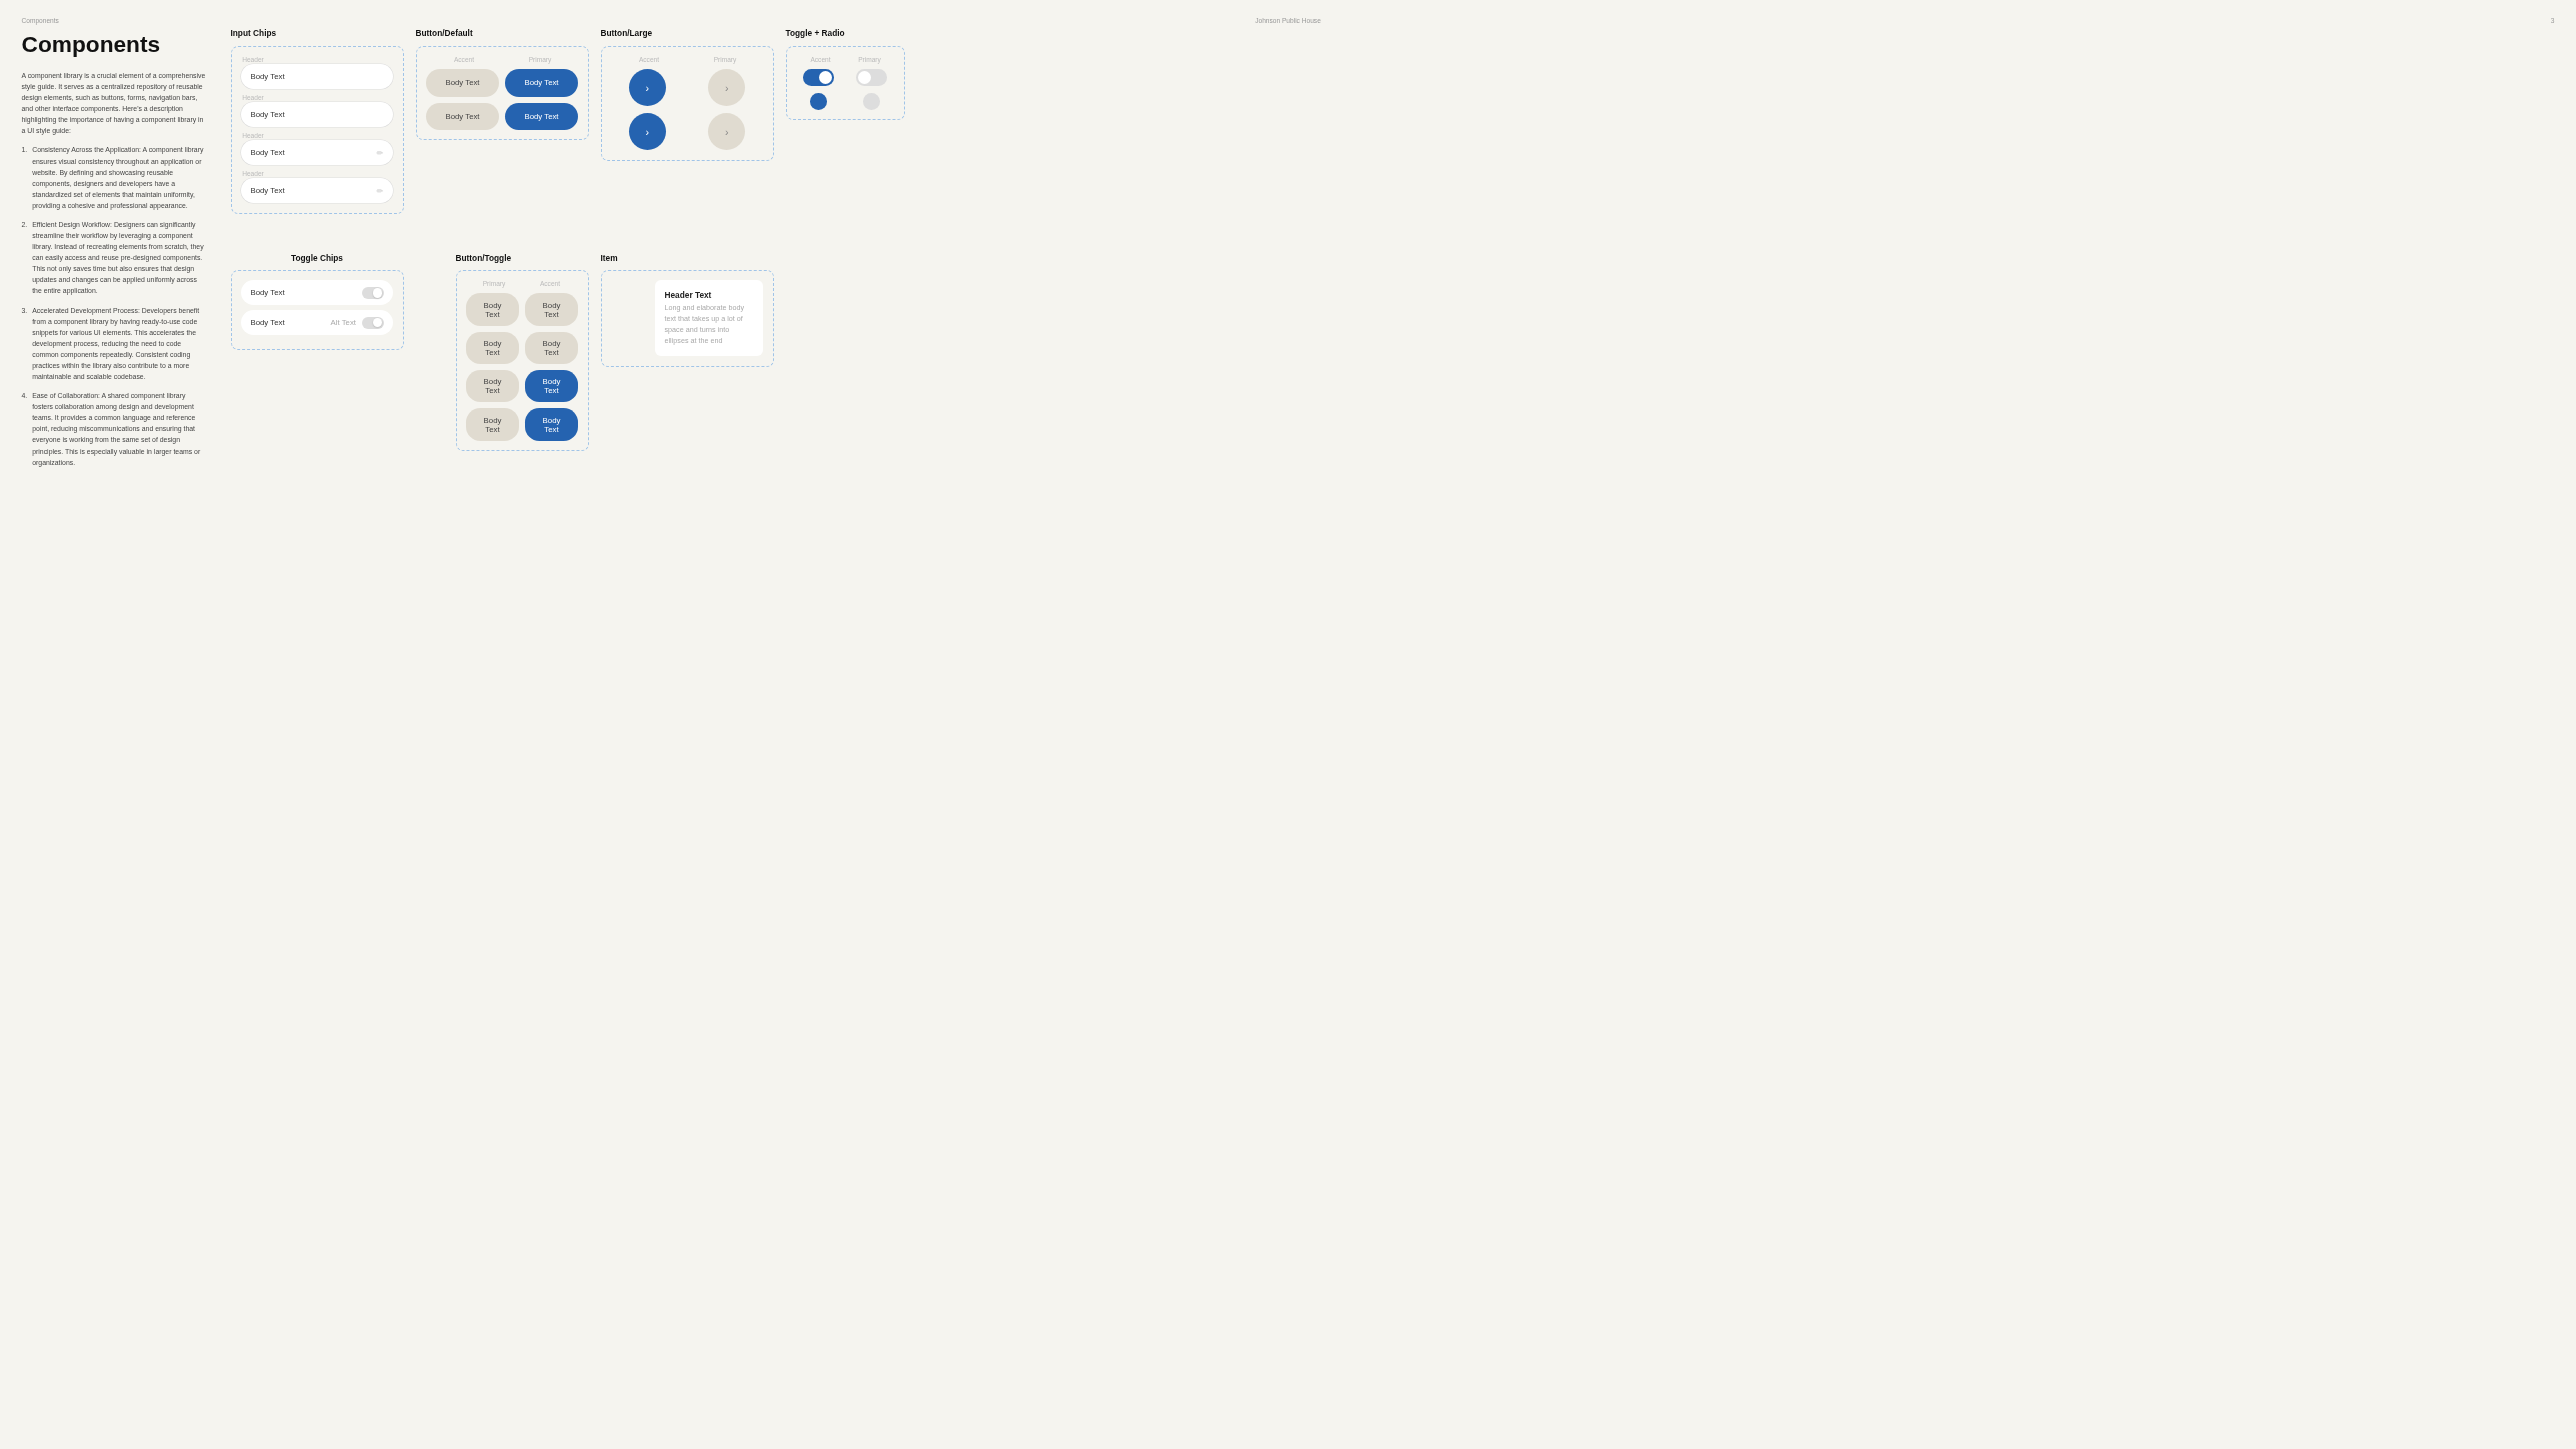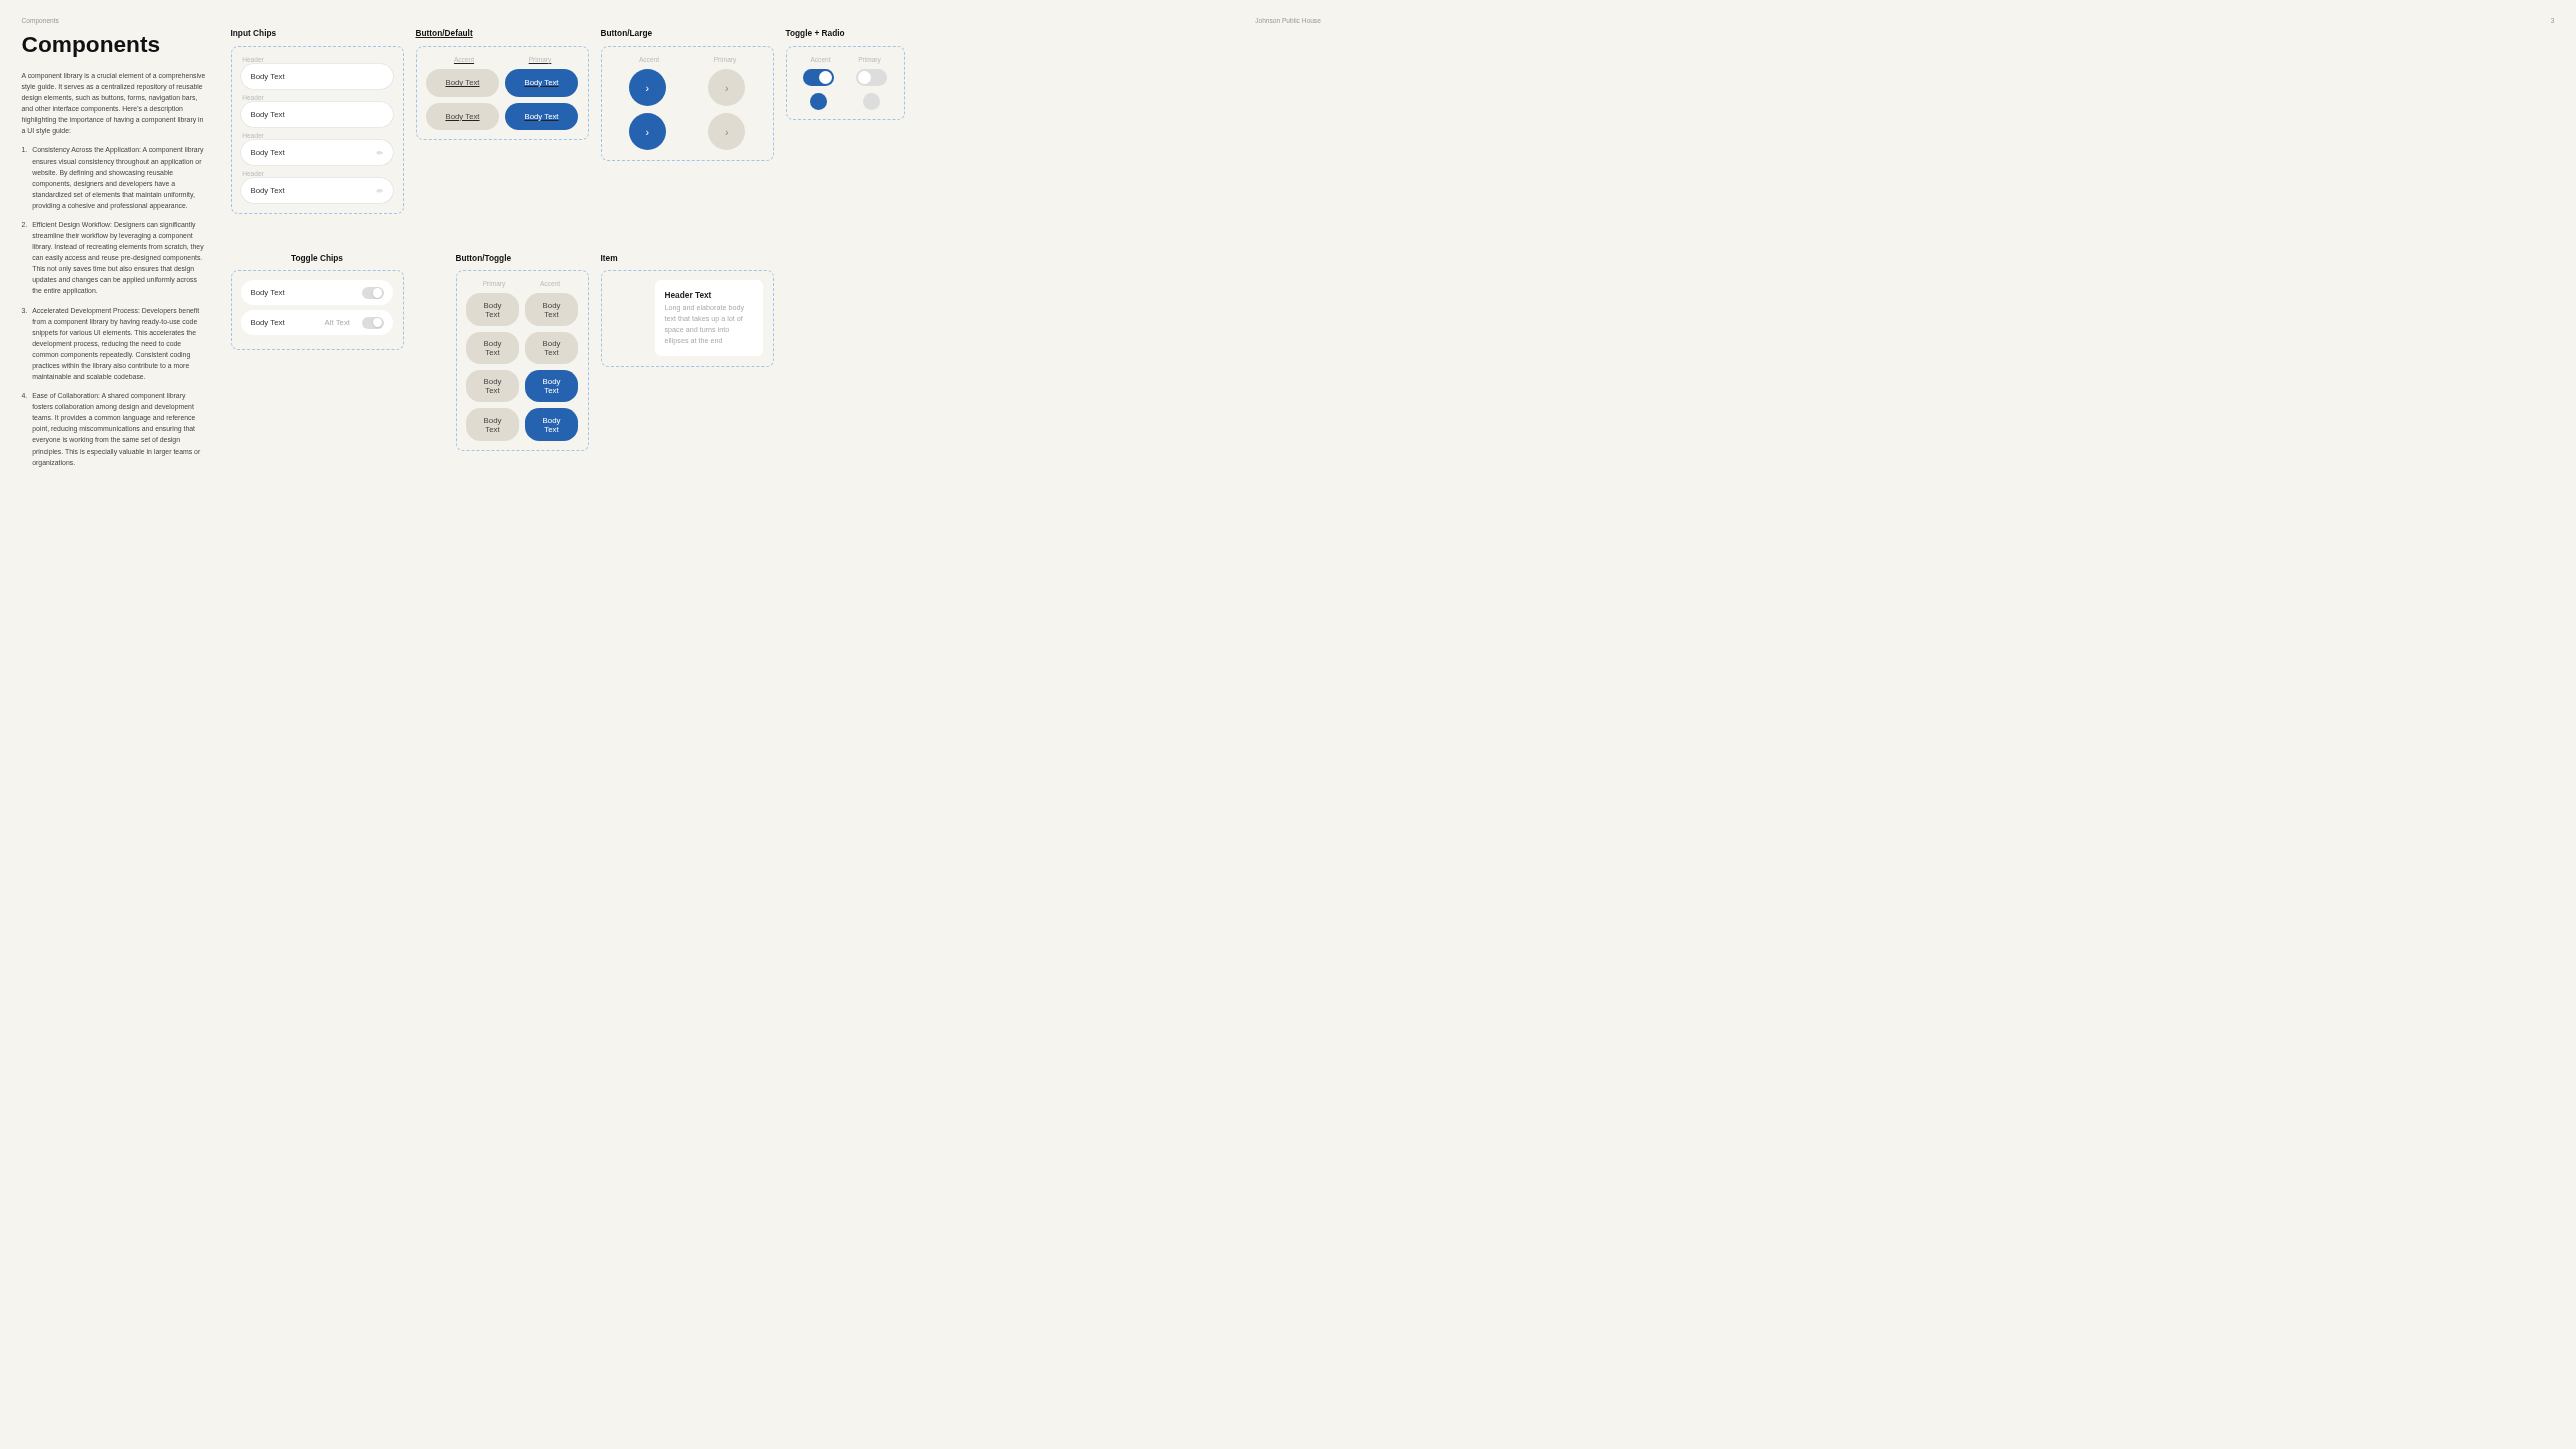--- a/index.html
+++ b/index.html
@@ -162,21 +162,20 @@
       position: absolute;
       top: 1.2px;
       right: 1.2px;
       box-shadow: 0 0.6px 1.8px rgba(0,0,0,0.2);
     }
 
     
     .button-default-section {
       grid-column: 2;
       grid-row: 1;
-      text-decoration: underline;
     }
     .btn-grid {
       display: grid;
       grid-template-columns: 1fr 1fr;
       gap: 6px;
     }
     .btn-col-header {
       font-size: 6.6px;
       color: #bbb;
       text-align: center;
@@ -480,21 +479,21 @@
       <div class="section-title">Toggle Chips</div>
       <div class="dashed-section">
         <div class="toggle-chip-row">
           <span>Body Text</span>
           <div class="toggle-switch">
               <div class="knob"></div>
             </div>
         </div>
         <div class="toggle-chip-row">
           <span>Body Text</span>
-          <div style="display:flex; align-items:center; gap:12px;">
+          <div style="display:flex; align-items:center; gap:6px;">
             <span style="font-size:7.8px;color:#aaa;">Alt Text</span>
             <div class="toggle-switch">
                 <div class="knob"></div>
               </div>
           </div>
         </div>
       </div>
     </div>
 
     <div class="button-toggle-section">

